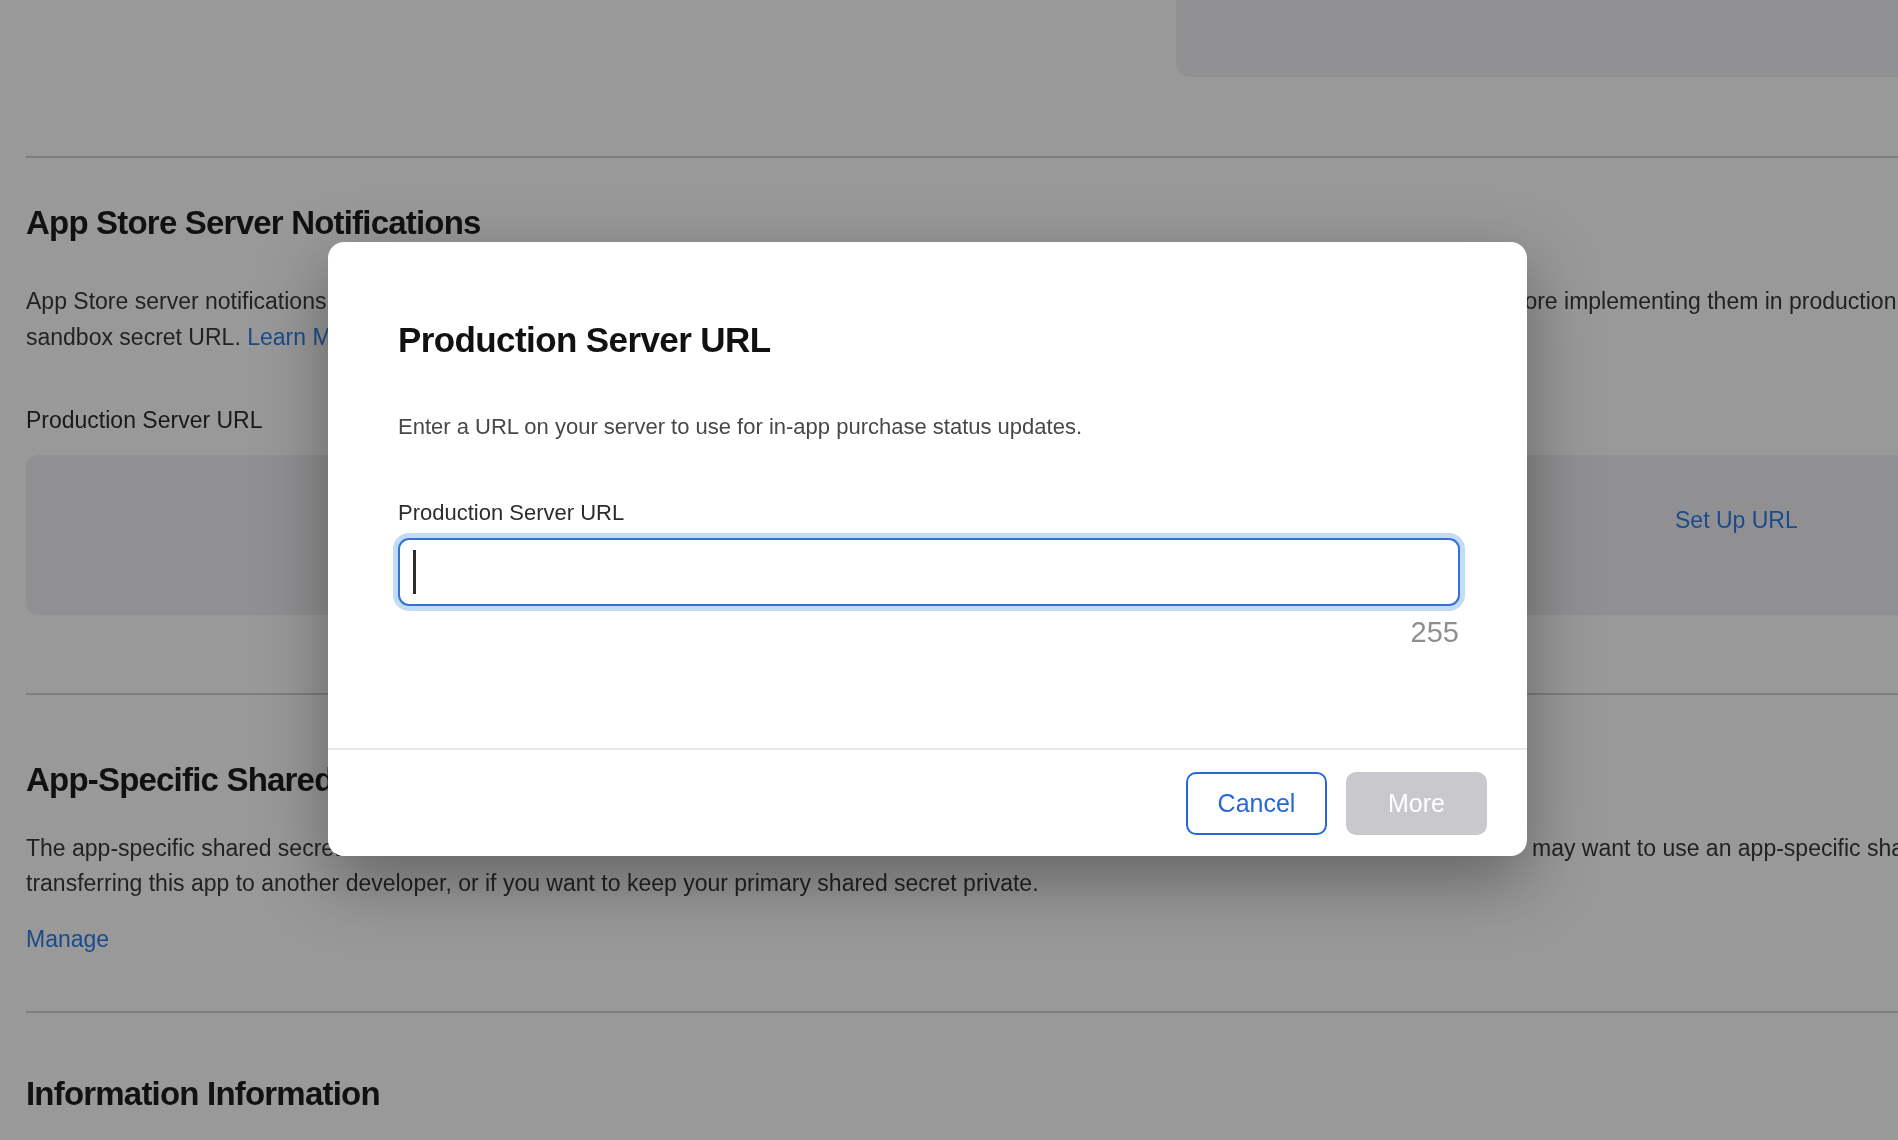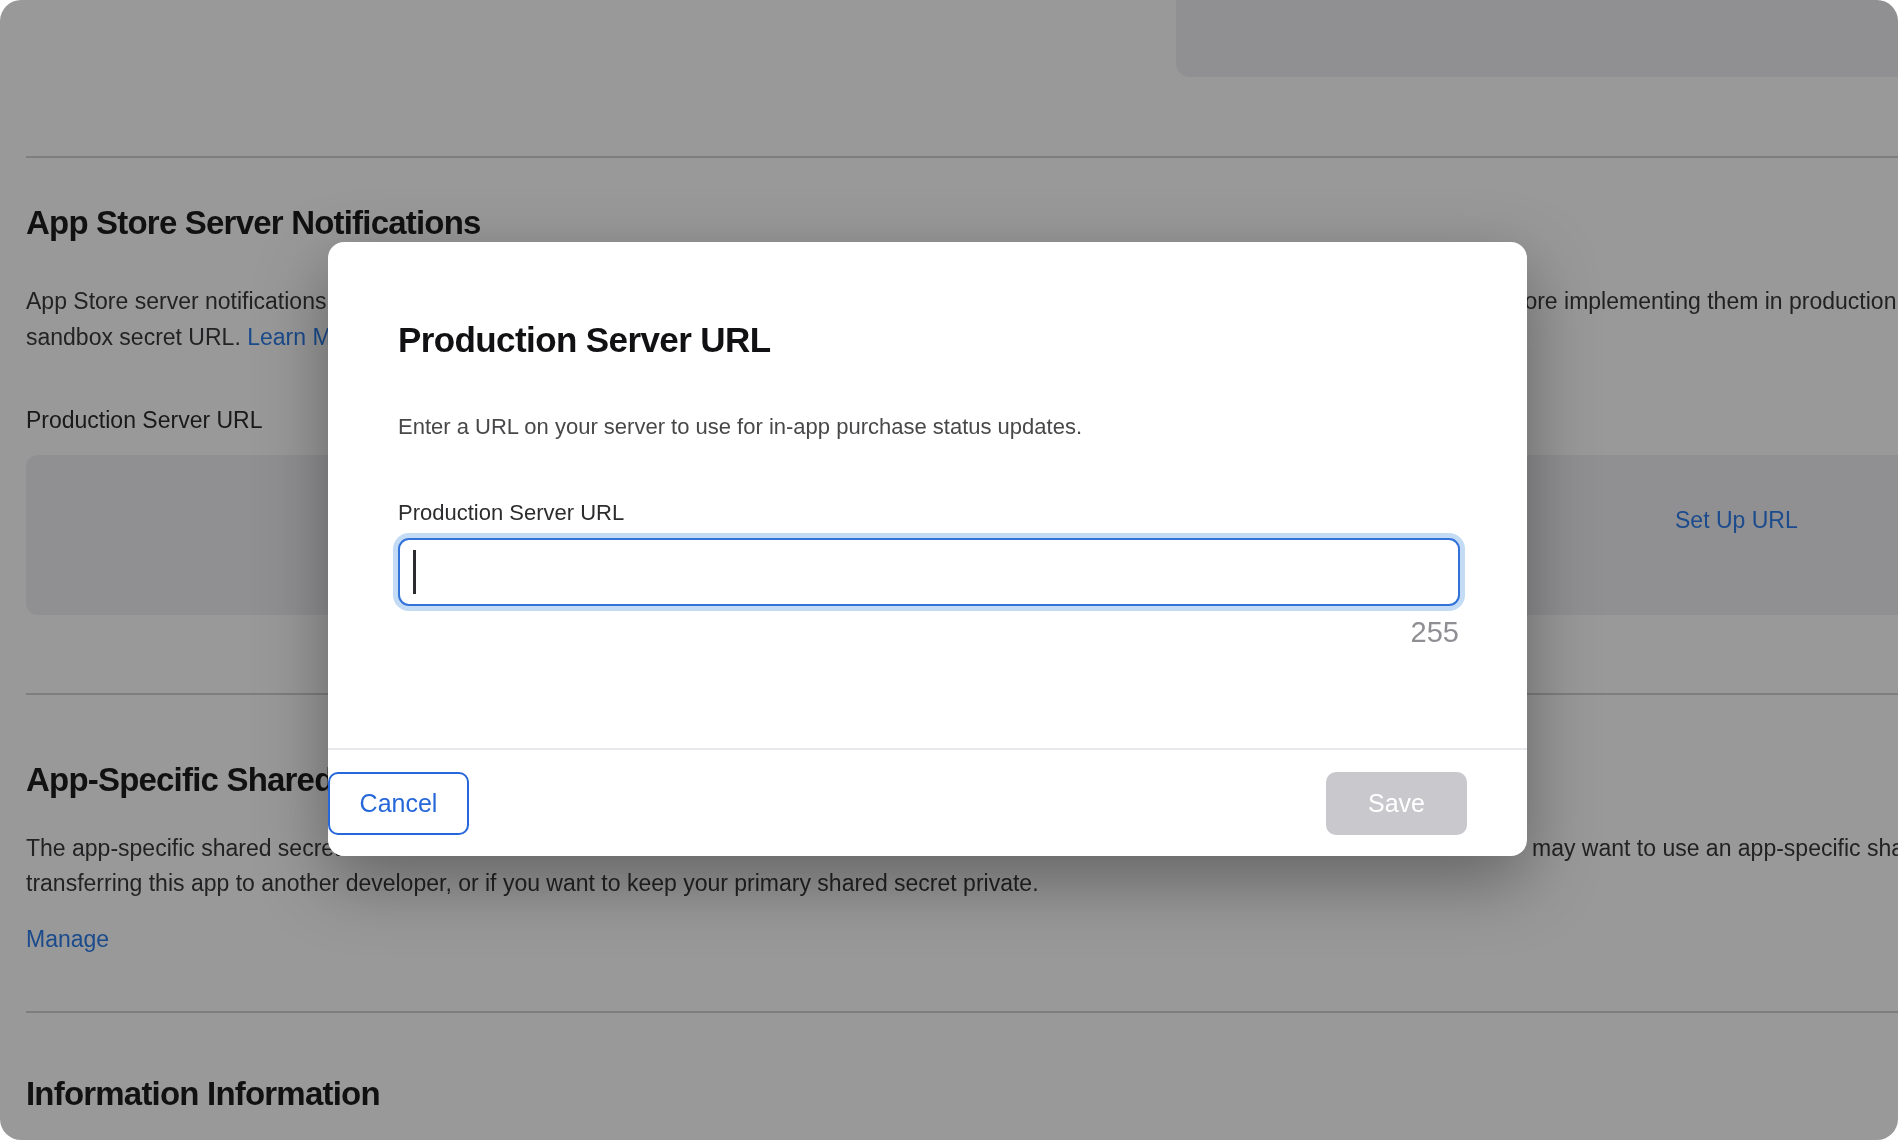--- a/index.html
+++ b/index.html
@@ -1,18 +1,18 @@
 <!DOCTYPE html>
 <html><head>
 <meta charset="utf-8">
 <style>
   * { margin:0; padding:0; box-sizing:border-box; }
   html,body { width:1898px; height:1140px; overflow:hidden; background:#fff;
               font-family:"Liberation Sans", sans-serif; }
-  .stage { position:relative; width:1898px; height:1140px; overflow:hidden; background:#fff;border-radius:21px; }
+  .stage { position:relative; width:1898px; height:1140px; overflow:hidden; background:#fff; }
 
   
   .bg { position:absolute; inset:0; color:#1d1d1f; }
   .topright-panel { position:absolute; left:1176px; top:0; width:722px; height:77px;
                     background:#f0f0f4; border-radius:0 0 0 14px; }
   .divider { position:absolute; left:26px; right:0; height:2px; background:#d2d2d7; }
   .d1 { top:156px; } .d2 { top:693px; } .d3 { top:1011px; }
   .h2 { position:absolute; left:26px; font-size:33px; font-weight:700;
         letter-spacing:-0.8px; color:#1d1d1f; white-space:nowrap; }
   .h2.n1 { top:204px; } .h2.n2 { top:761px; } .h2.n3 { top:1075px; }
@@ -42,21 +42,21 @@
   .url-input { position:absolute; left:70px; top:296px; width:1062px; height:68px;
                border:2.5px solid #3273d9; border-radius:11px; background:#fff;
                box-shadow:0 0 0 5px #c3dbf5; font-size:23px; color:#1d1d1f;
                padding:0 14px; outline:none; }
   .caret { position:absolute; left:85px; top:308px; width:3px; height:44px;
            background:#2c2c2e; animation:blink 1.1s steps(1) infinite; }
   @keyframes blink { 50% { opacity:0; } }
   .char-counter { position:absolute; right:68px; top:374px; font-size:29px; color:#8e8e93; }
   .modal-footer { position:absolute; left:0; right:0; bottom:0; height:108px;
                   border-top:2px solid #e8e8ed; display:flex; align-items:center;
-                  justify-content:space-between; gap:19px; padding-right:60px;
+                  justify-content:flex-end; gap:19px; padding-right:40px;
                   border-radius:0 0 16px 16px; }
   .btn { min-width:141px; height:63px; border-radius:10px; font-size:25px;
          font-family:"Liberation Sans", sans-serif; cursor:pointer; }
   .btn-cancel { background:#fff; border:2.5px solid #2667d9; color:#2667d9; }
   .btn-save { background:#c9c9cd; border:none; color:#ffffff; cursor:default; }
 </style>
 </head>
 <body>
 
 <div class="stage">
@@ -107,17 +107,17 @@
     <div class="modal-desc">Enter a URL on your server to use for in-app purchase status updates.</div>
     <label class="modal-label">Production Server URL</label>
 
     <input class="url-input" type="text" value="" style="">
     <div class="caret"></div>
 
     <div class="char-counter">255</div>
 
     <div class="modal-footer">
       <button class="btn btn-cancel">Cancel</button>
-      <button class="btn btn-save" aria-disabled="true">Save</button>
+      <button class="btn btn-save" aria-disabled="true">More</button>
     </div>
   </div>
 
 </div>
 
 </body></html>

